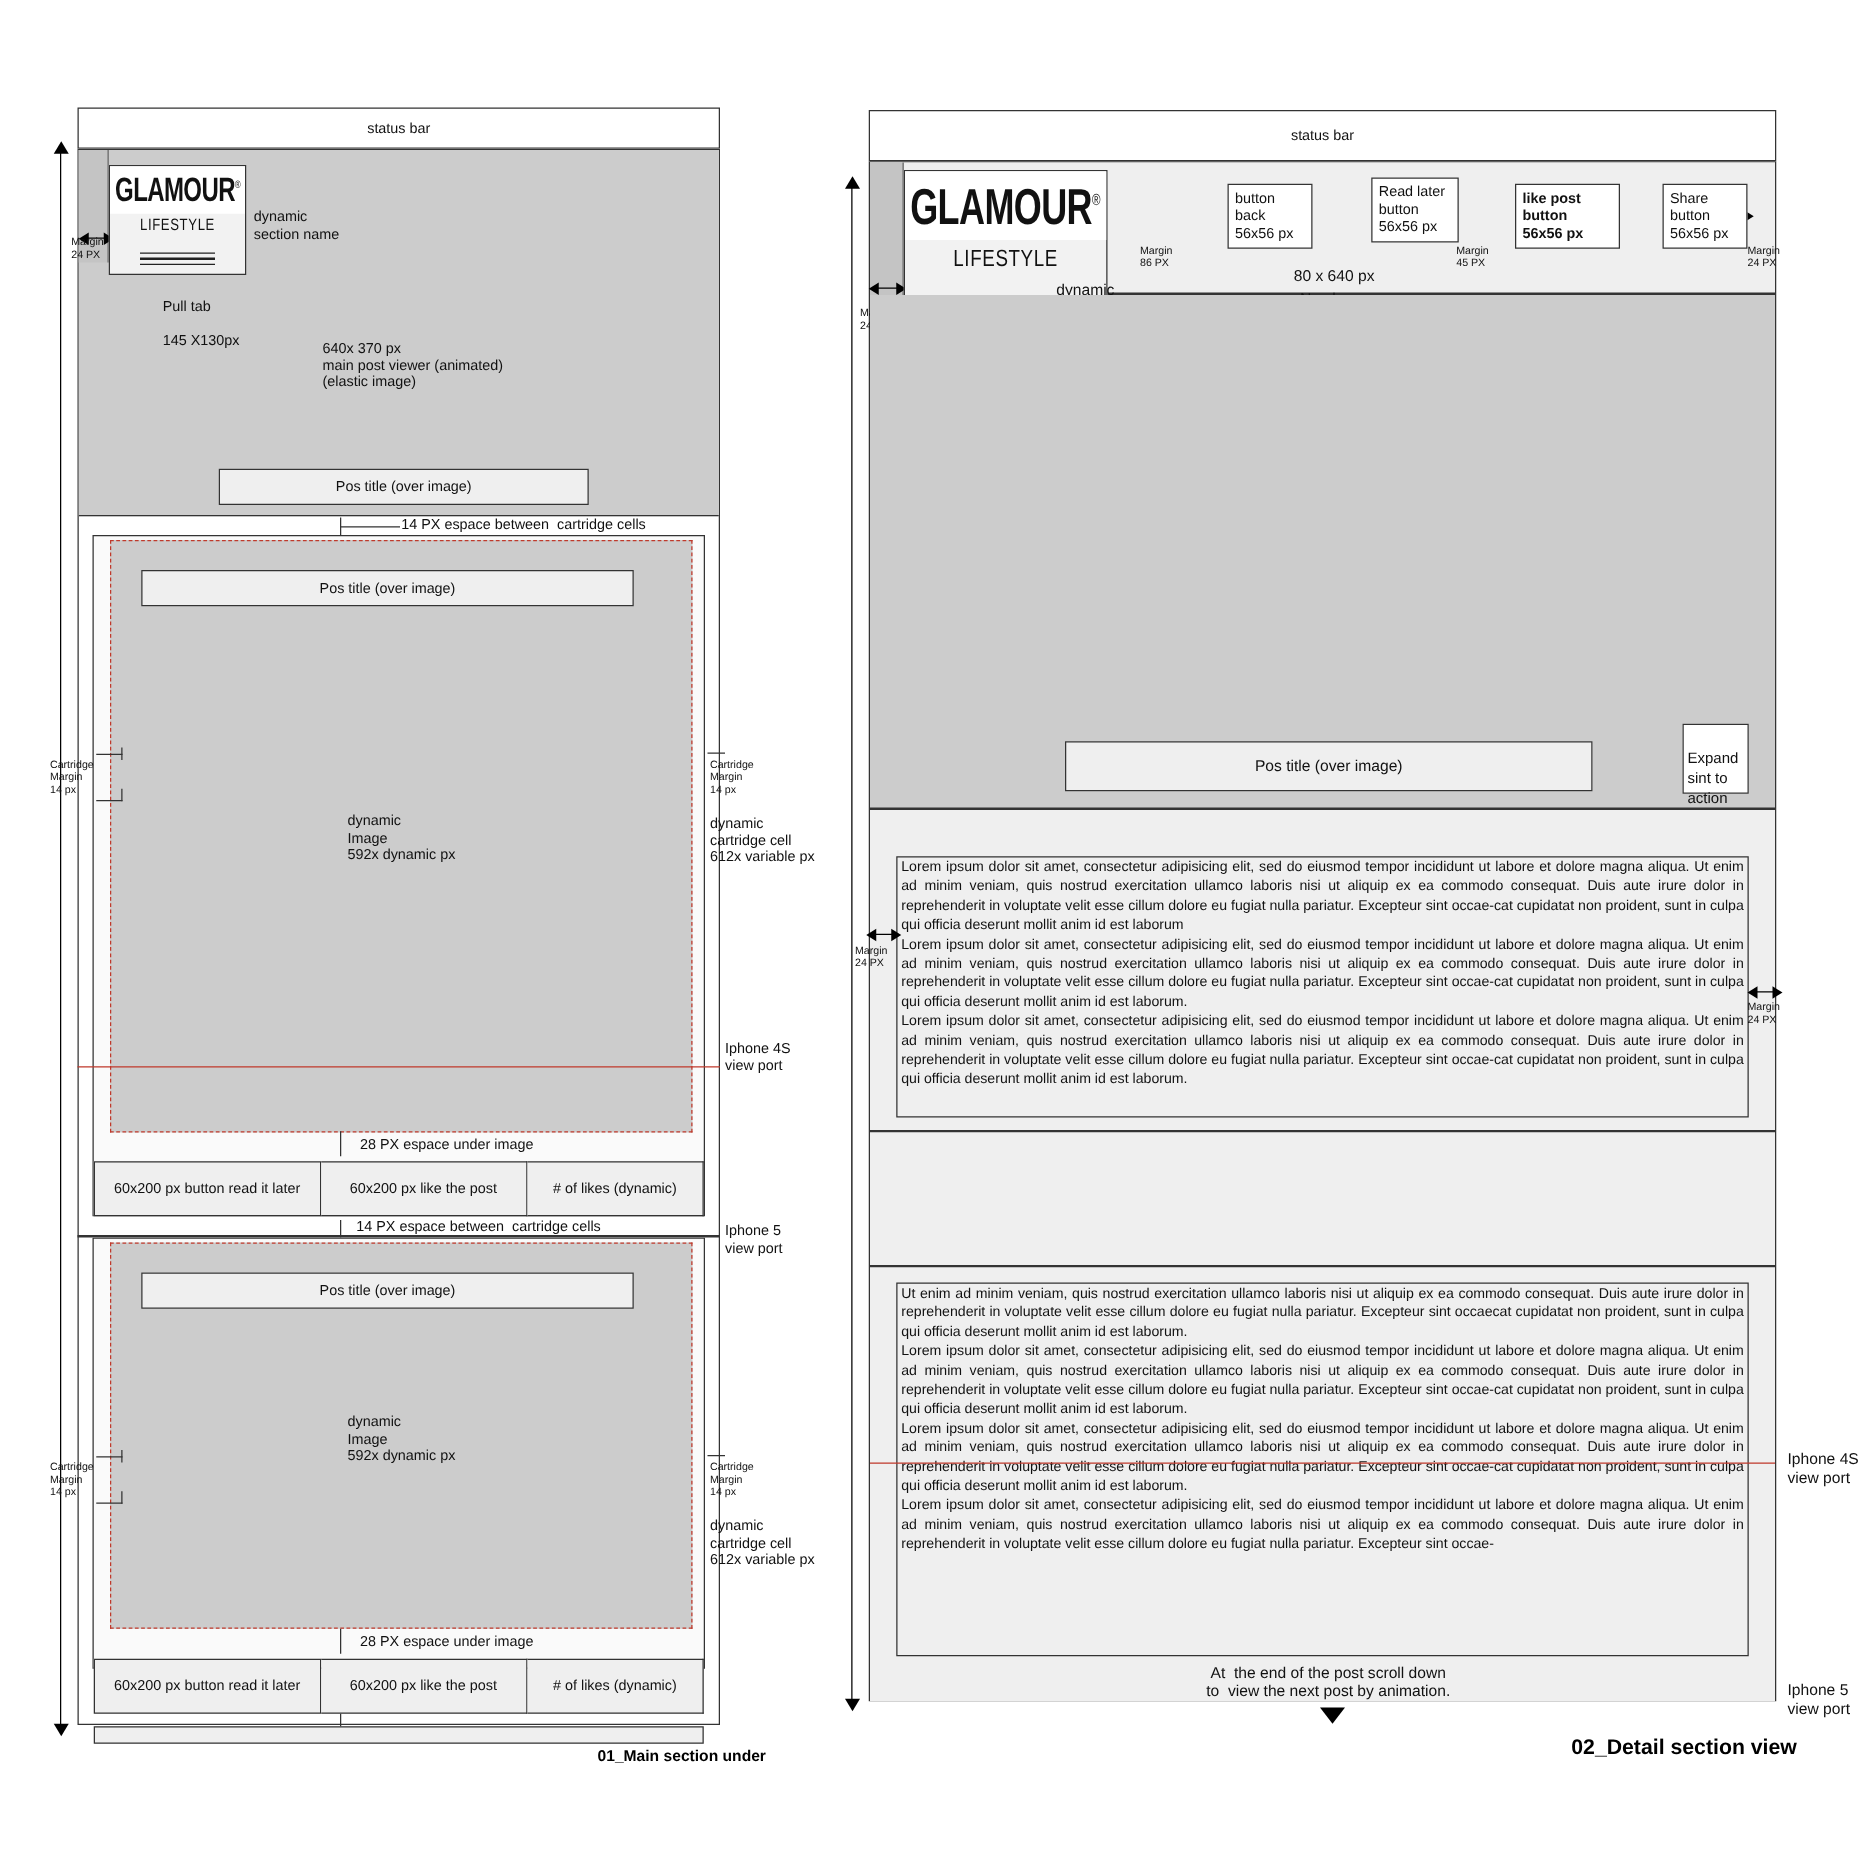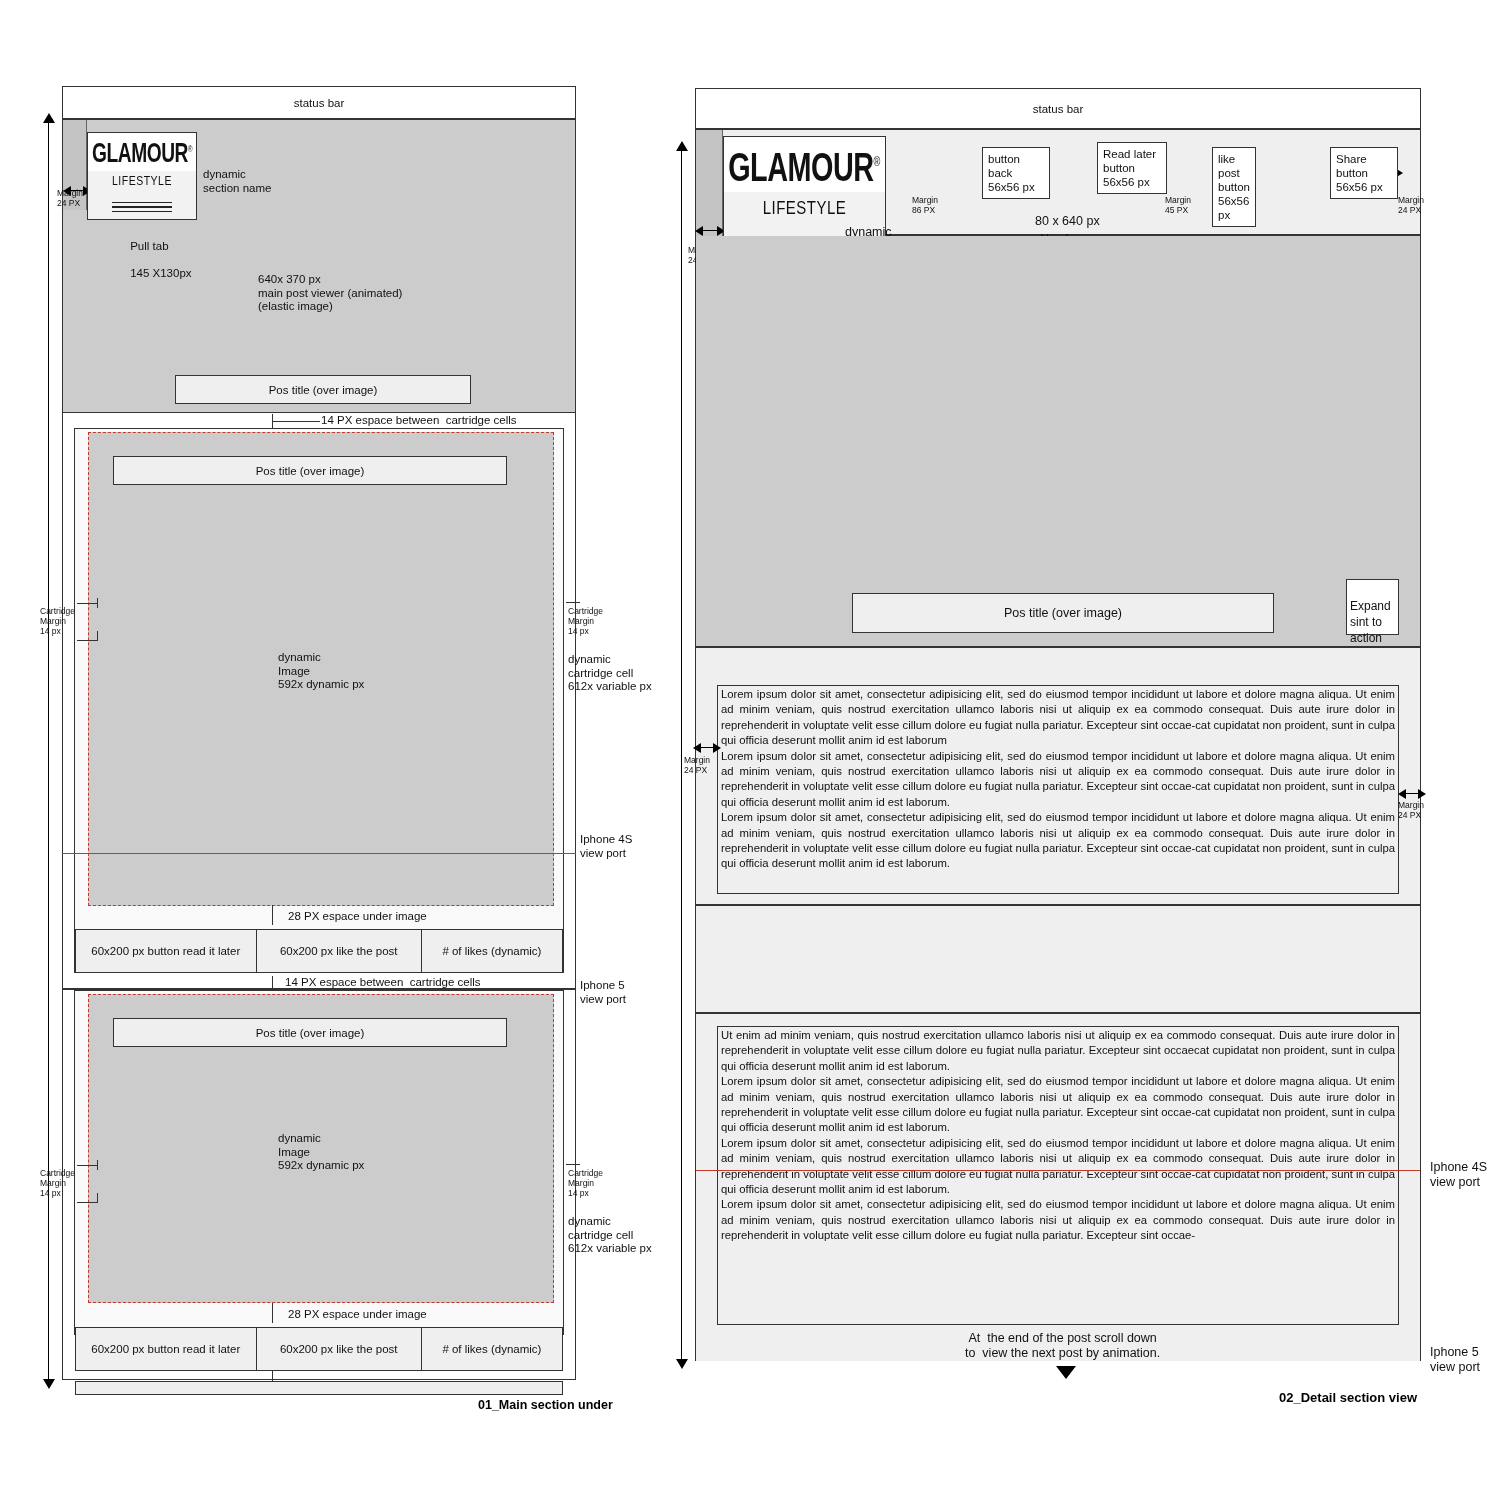--- a/index.html
+++ b/index.html
@@ -293,21 +293,21 @@
     <div class="abs nav-btn" style="left:322px;top:147px;width:68px;">
       <span style="white-space:pre-line;">button
 back</span><br>
       <span>56x56 px</span>
     </div>
     <div class="abs nav-btn" style="left:437px;top:142px;width:70px;">
       <span style="white-space:pre-line;">Read later
 button</span><br>
       <span>56x56 px</span>
     </div>
-    <div class="abs nav-btn" style="left:552px;top:147px;width:44px;">
+    <div class="abs nav-btn" style="left:552px;top:147px;width:84px;font-weight:bold;">
       <span style="white-space:pre-line;">like post
 button</span><br>
       <span>56x56 px</span>
     </div>
     <div class="abs nav-btn" style="left:670px;top:147px;width:68px;">
       <span style="white-space:pre-line;">Share
 button</span><br>
       <span>56x56 px</span>
     </div>
 
@@ -350,16 +350,16 @@
     <div class="abs lbl-md" style="left:770px;top:1160px;">Iphone 4S
 view port</div>
 
     <div class="abs lbl-md" style="left:305px;top:1331px;text-align:center;">At  the end of the post scroll down
 to  view the next post by animation.</div>
     <div class="abs tri-down" style="left:396px;top:1366px;"></div>
 
     <div class="abs lbl-md" style="left:770px;top:1345px;">Iphone 5
 view port</div>
 
-    <div class="abs lbl-md caption" style="left:619px;top:1390px;font-size:13px;">02_Detail section view</div>
+    <div class="abs lbl-md caption" style="left:597px;top:1390px;font-size:17px;">02_Detail section view</div>
   </div>
 
 </div>
 
 </body></html>

